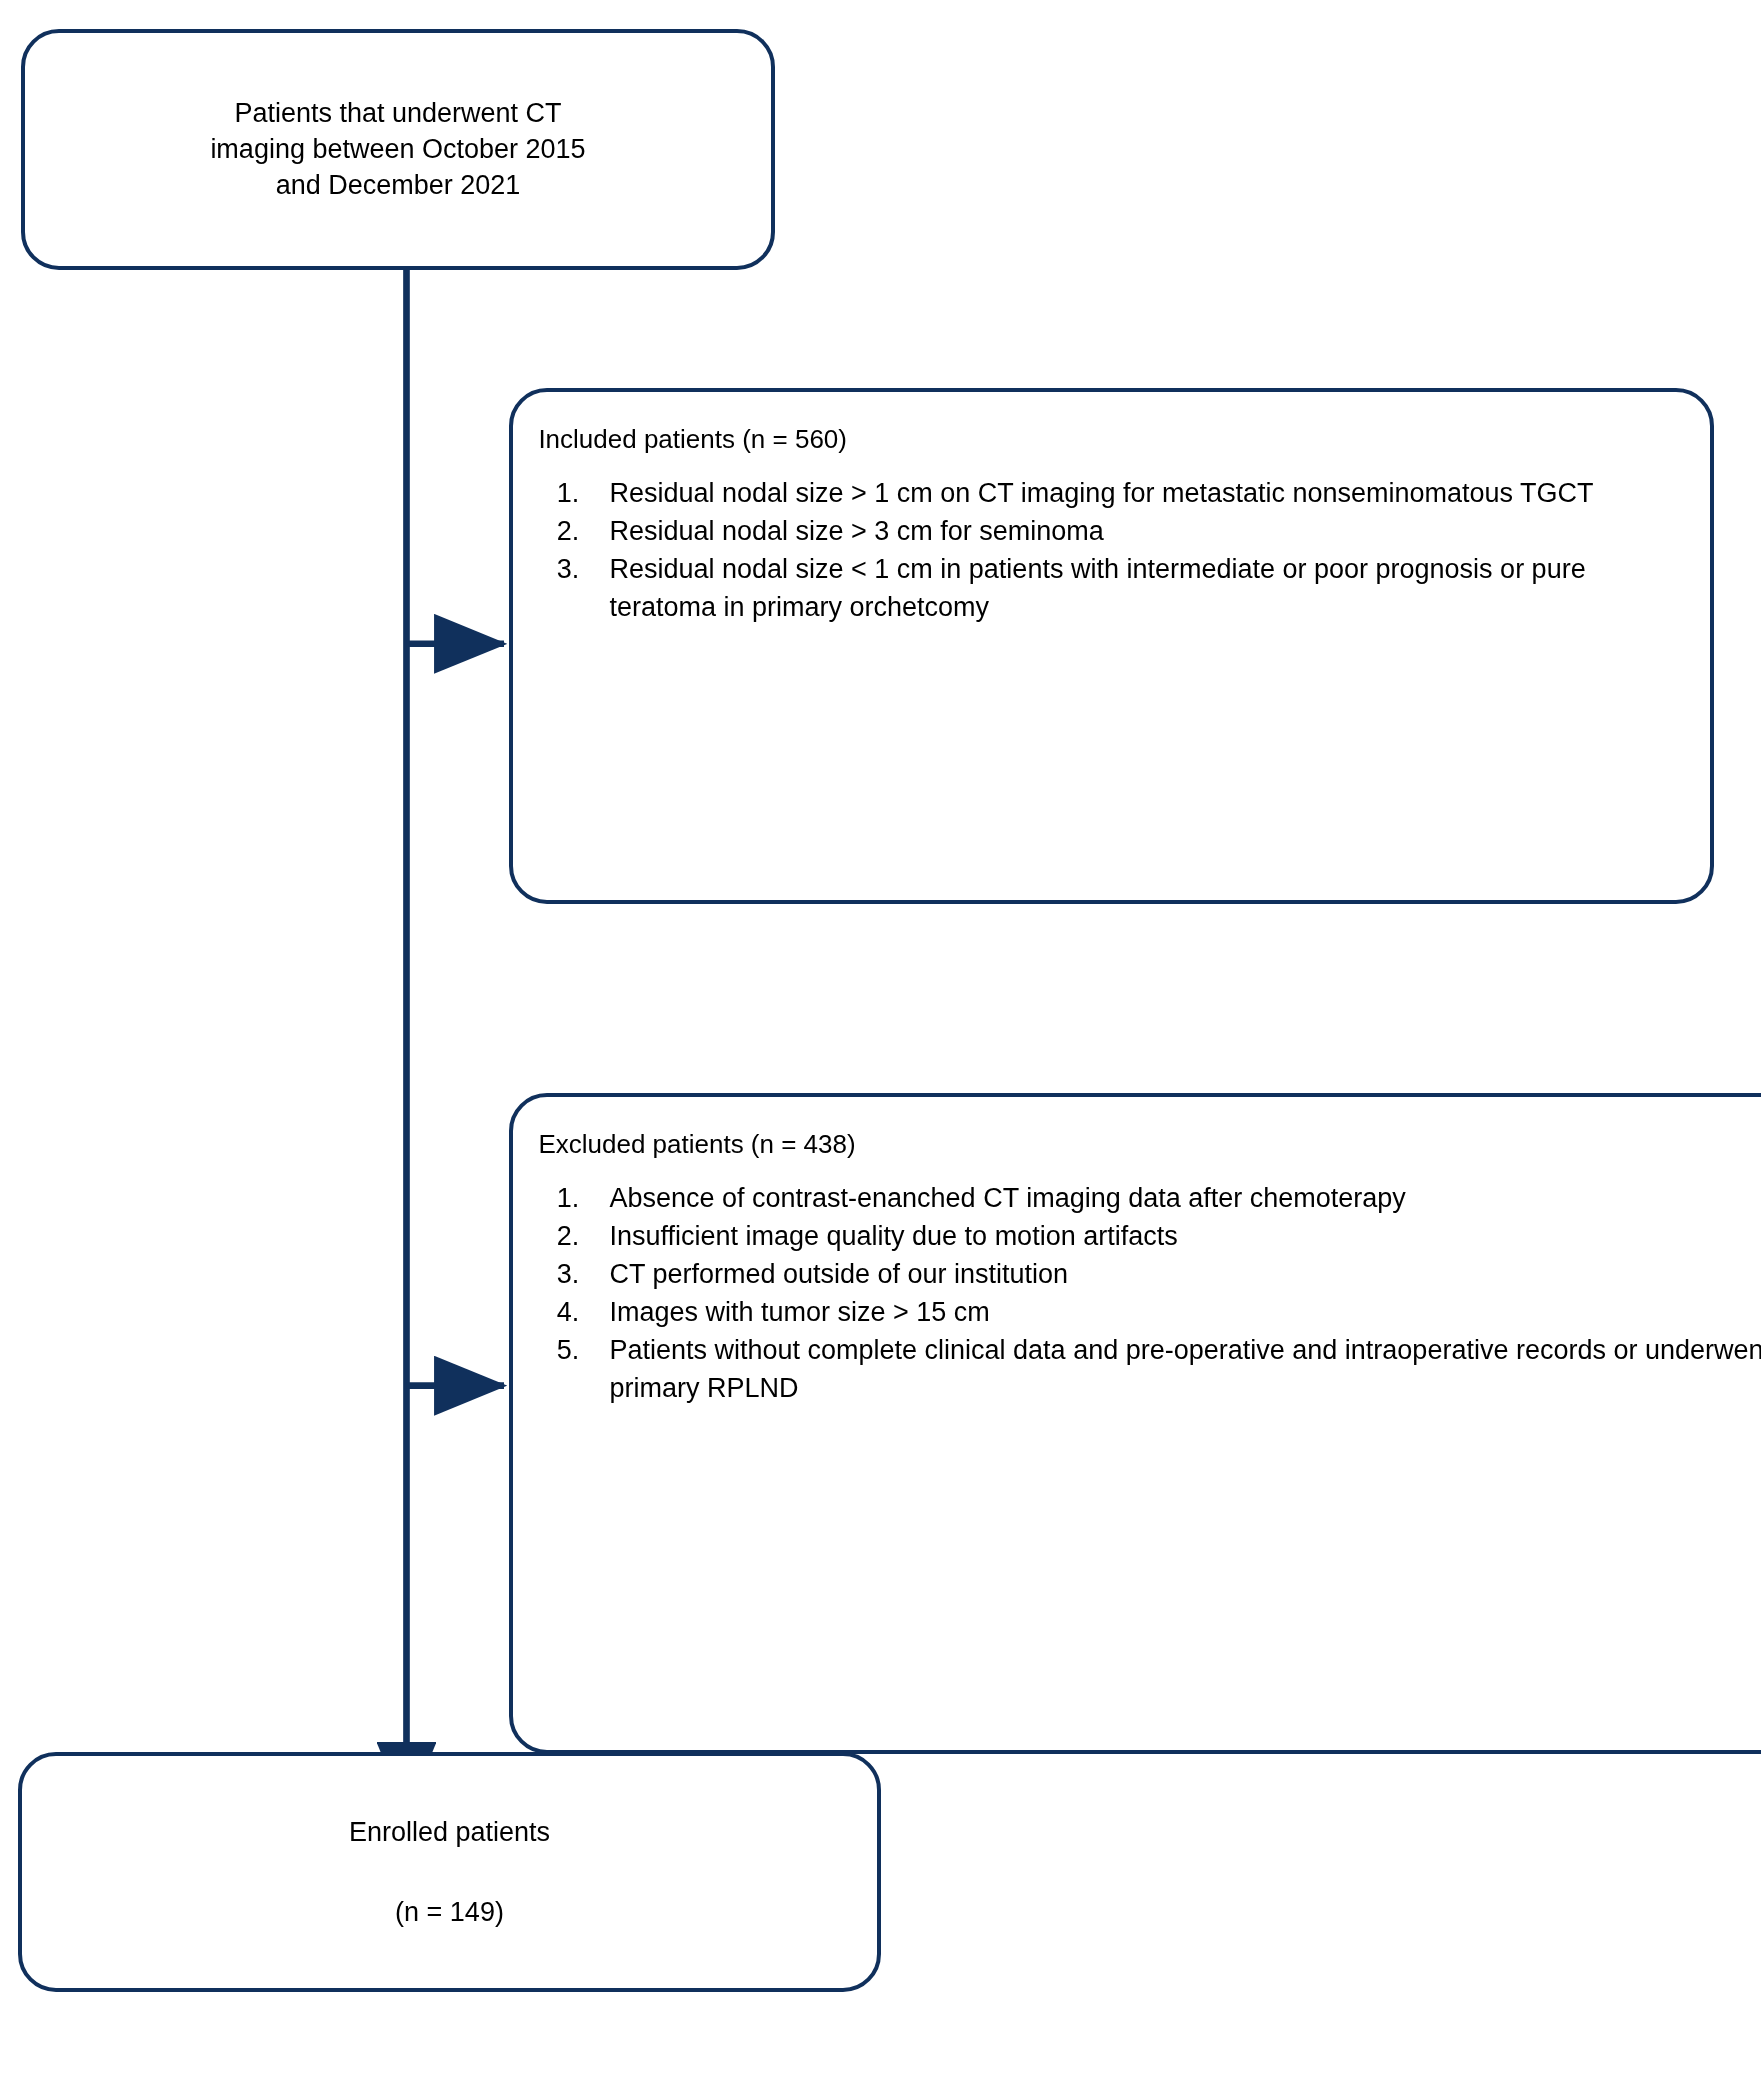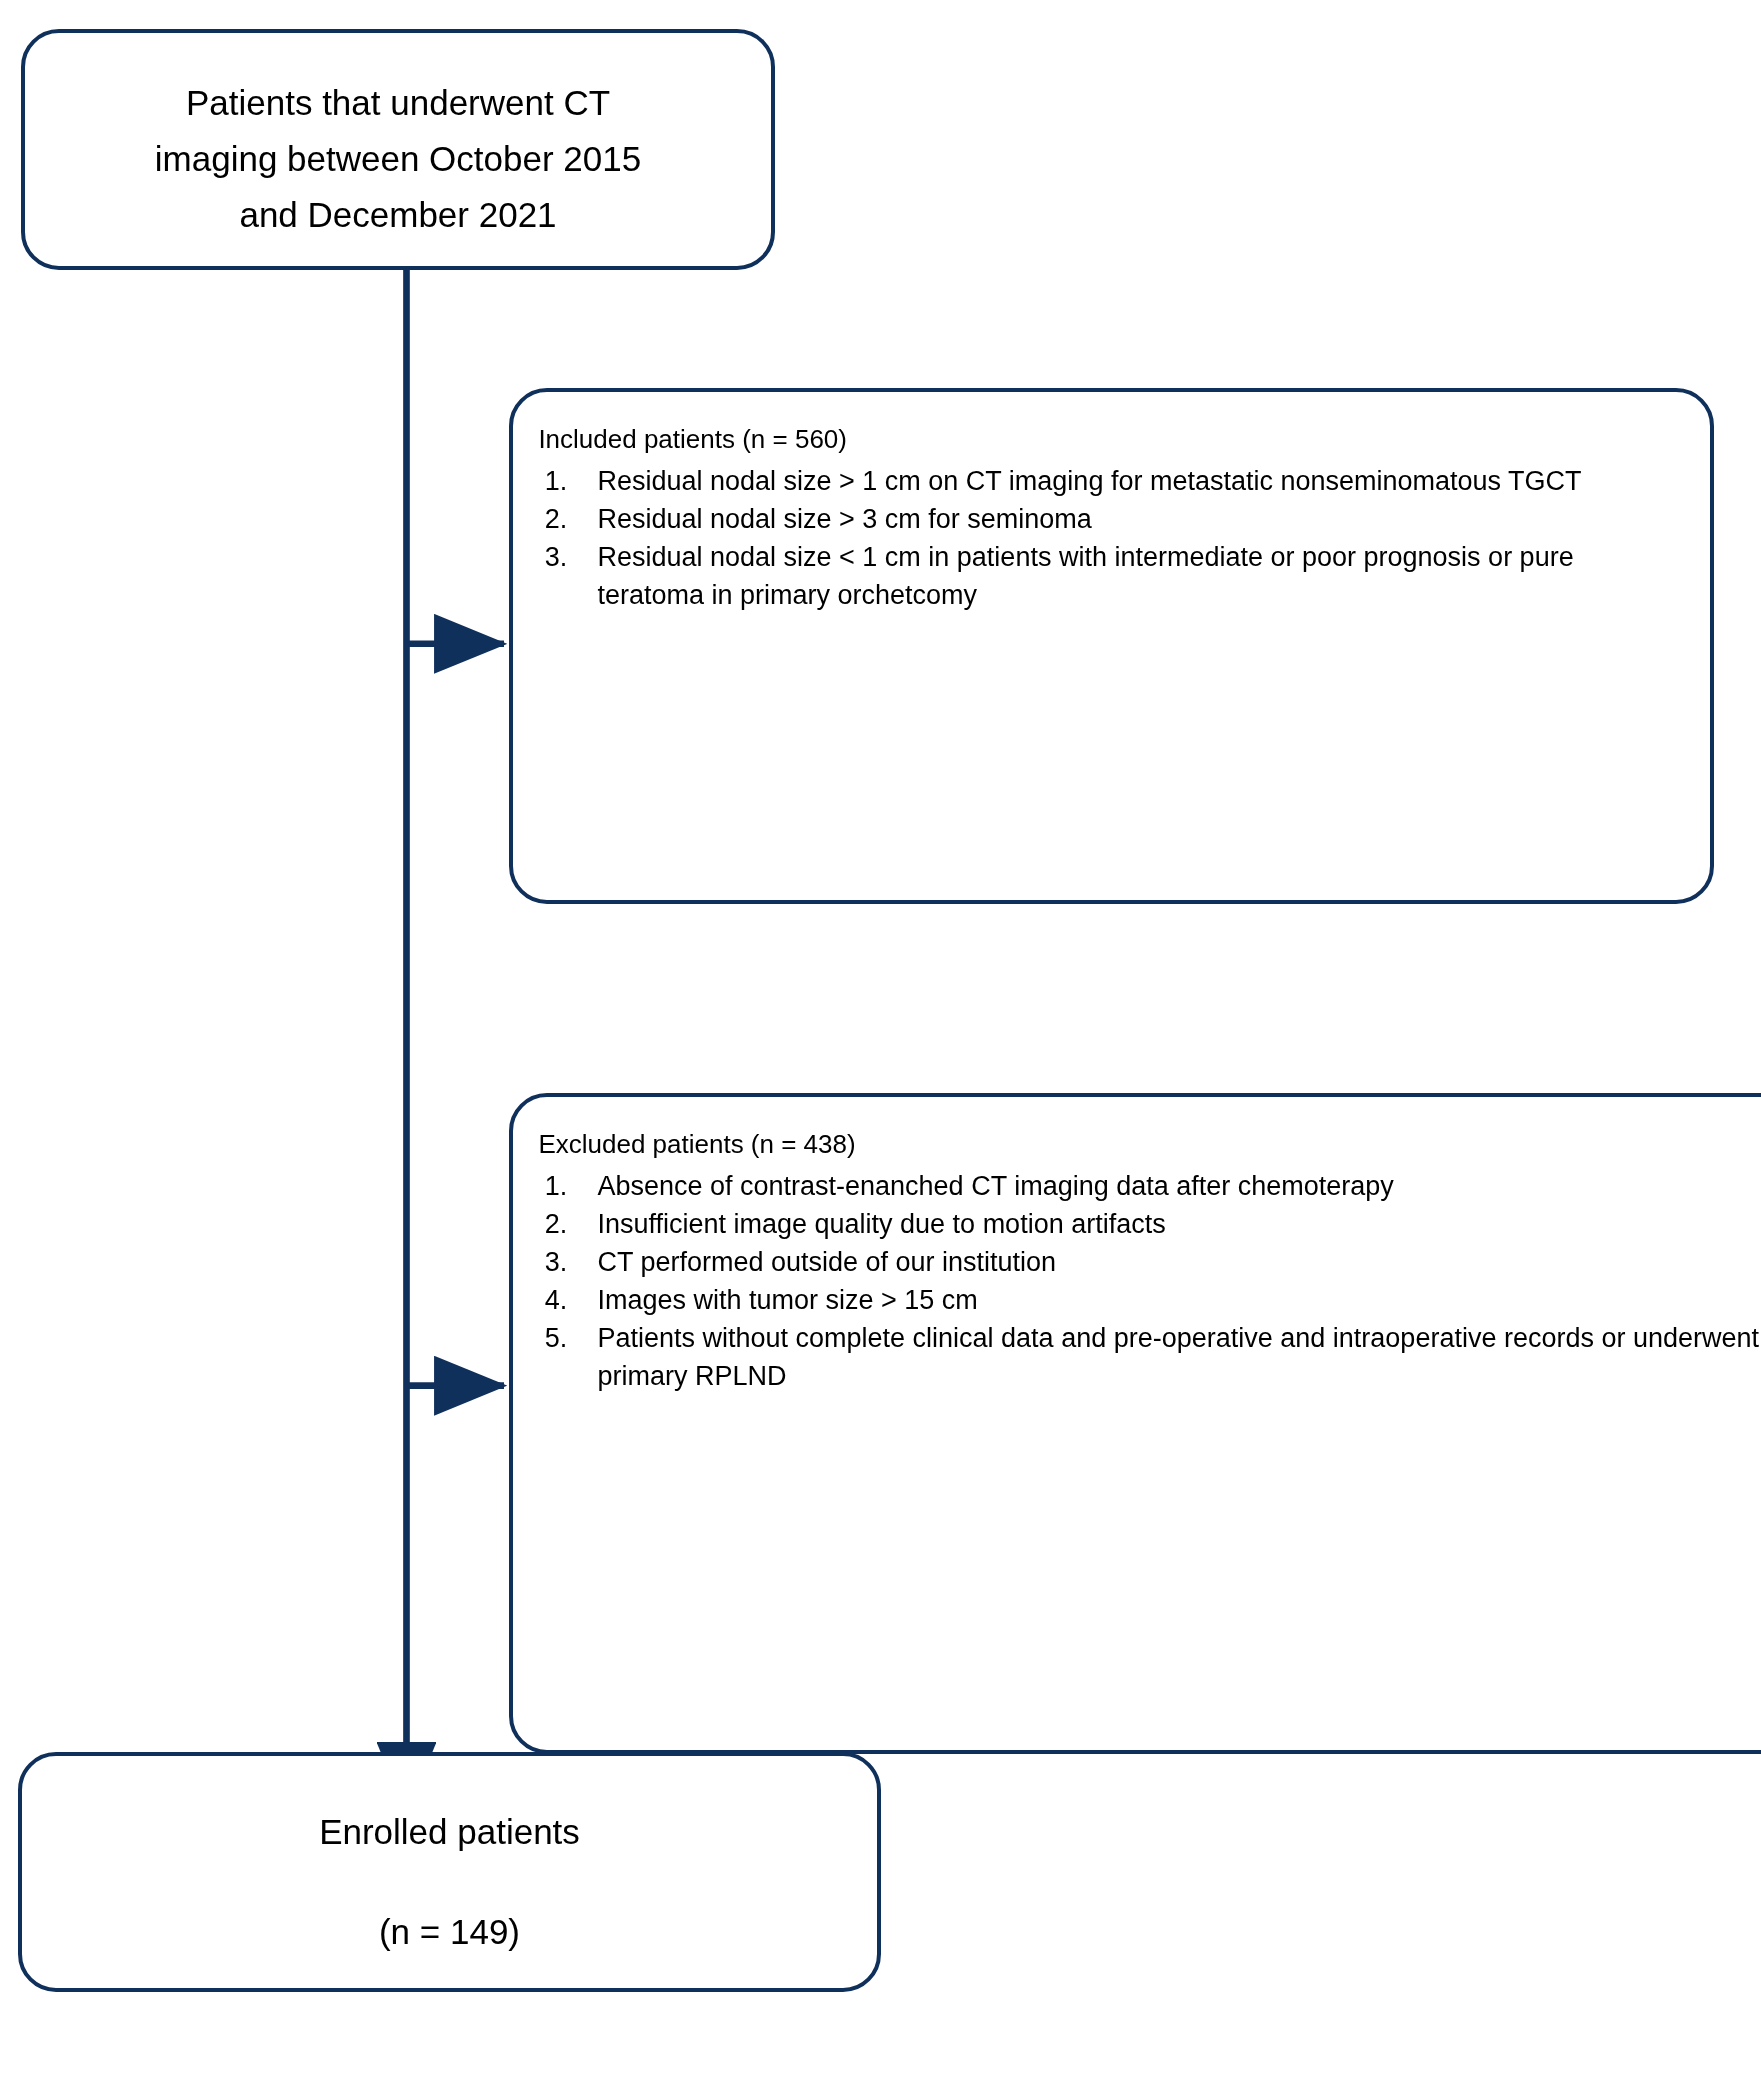--- a/index.html
+++ b/index.html
@@ -34,24 +34,23 @@
     color: #000000;
   }
   .node-centered {
     display: flex;
     flex-direction: column;
     align-items: center;
     justify-content: center;
     text-align: center;
   }
   .ctr-line {
-    font-size: 35px;
+    font-size: 27px;
     line-height: 36px;
     white-space: nowrap;
-    margin-top: 20px;
   }
   
   #node-source {
     left: 21px;
     top: 28.5px;
     width: 754px;
     height: 241px;
     padding: 0 24px;
   }
   
@@ -79,21 +78,21 @@
     padding: 0 24px;
     gap: 44px;
   }
   .node-title {
     font-size: 26px;
     line-height: 38px;
     margin: 0 0 1.2px 0;
     white-space: nowrap;
   }
   ol.node-list {
-    margin: 4px;
+    margin: 16px;
     padding: 0;
     list-style: none;
     counter-reset: li;
   }
   ol.node-list > li {
     counter-increment: li;
     position: relative;
     padding-left: 55px;
     font-size: 27px;
     line-height: 38px;

